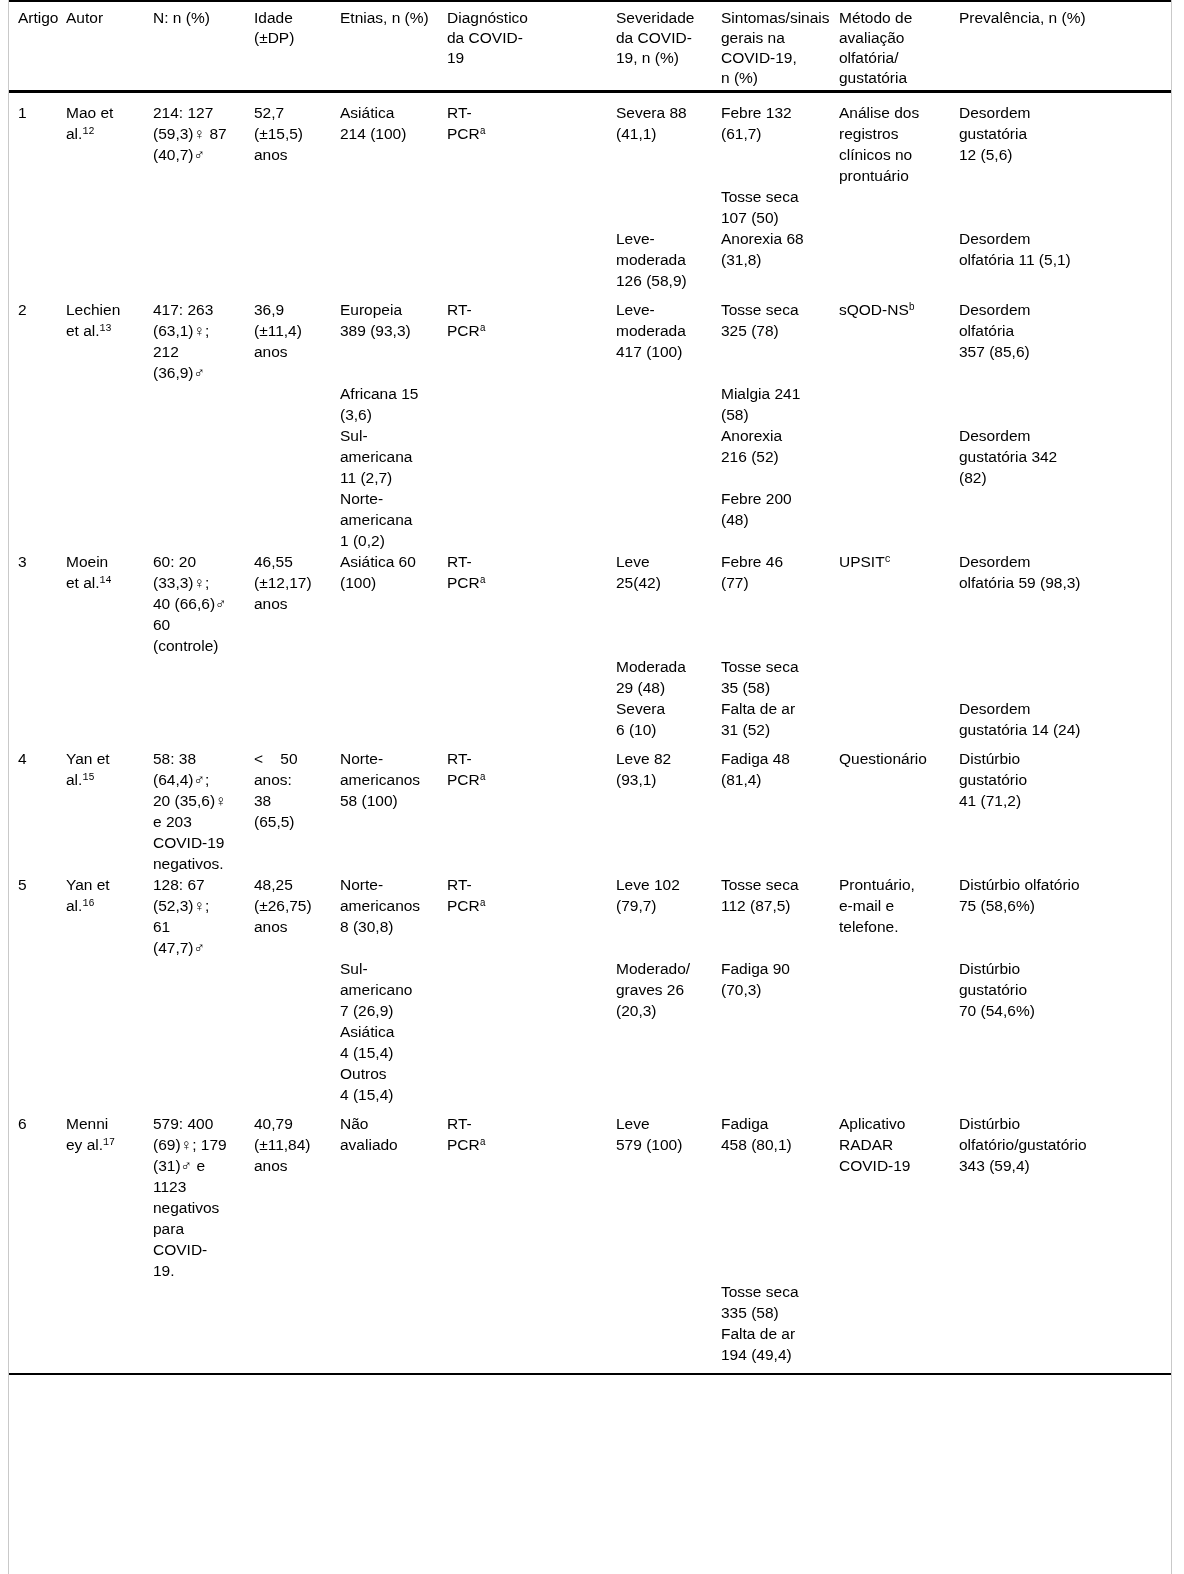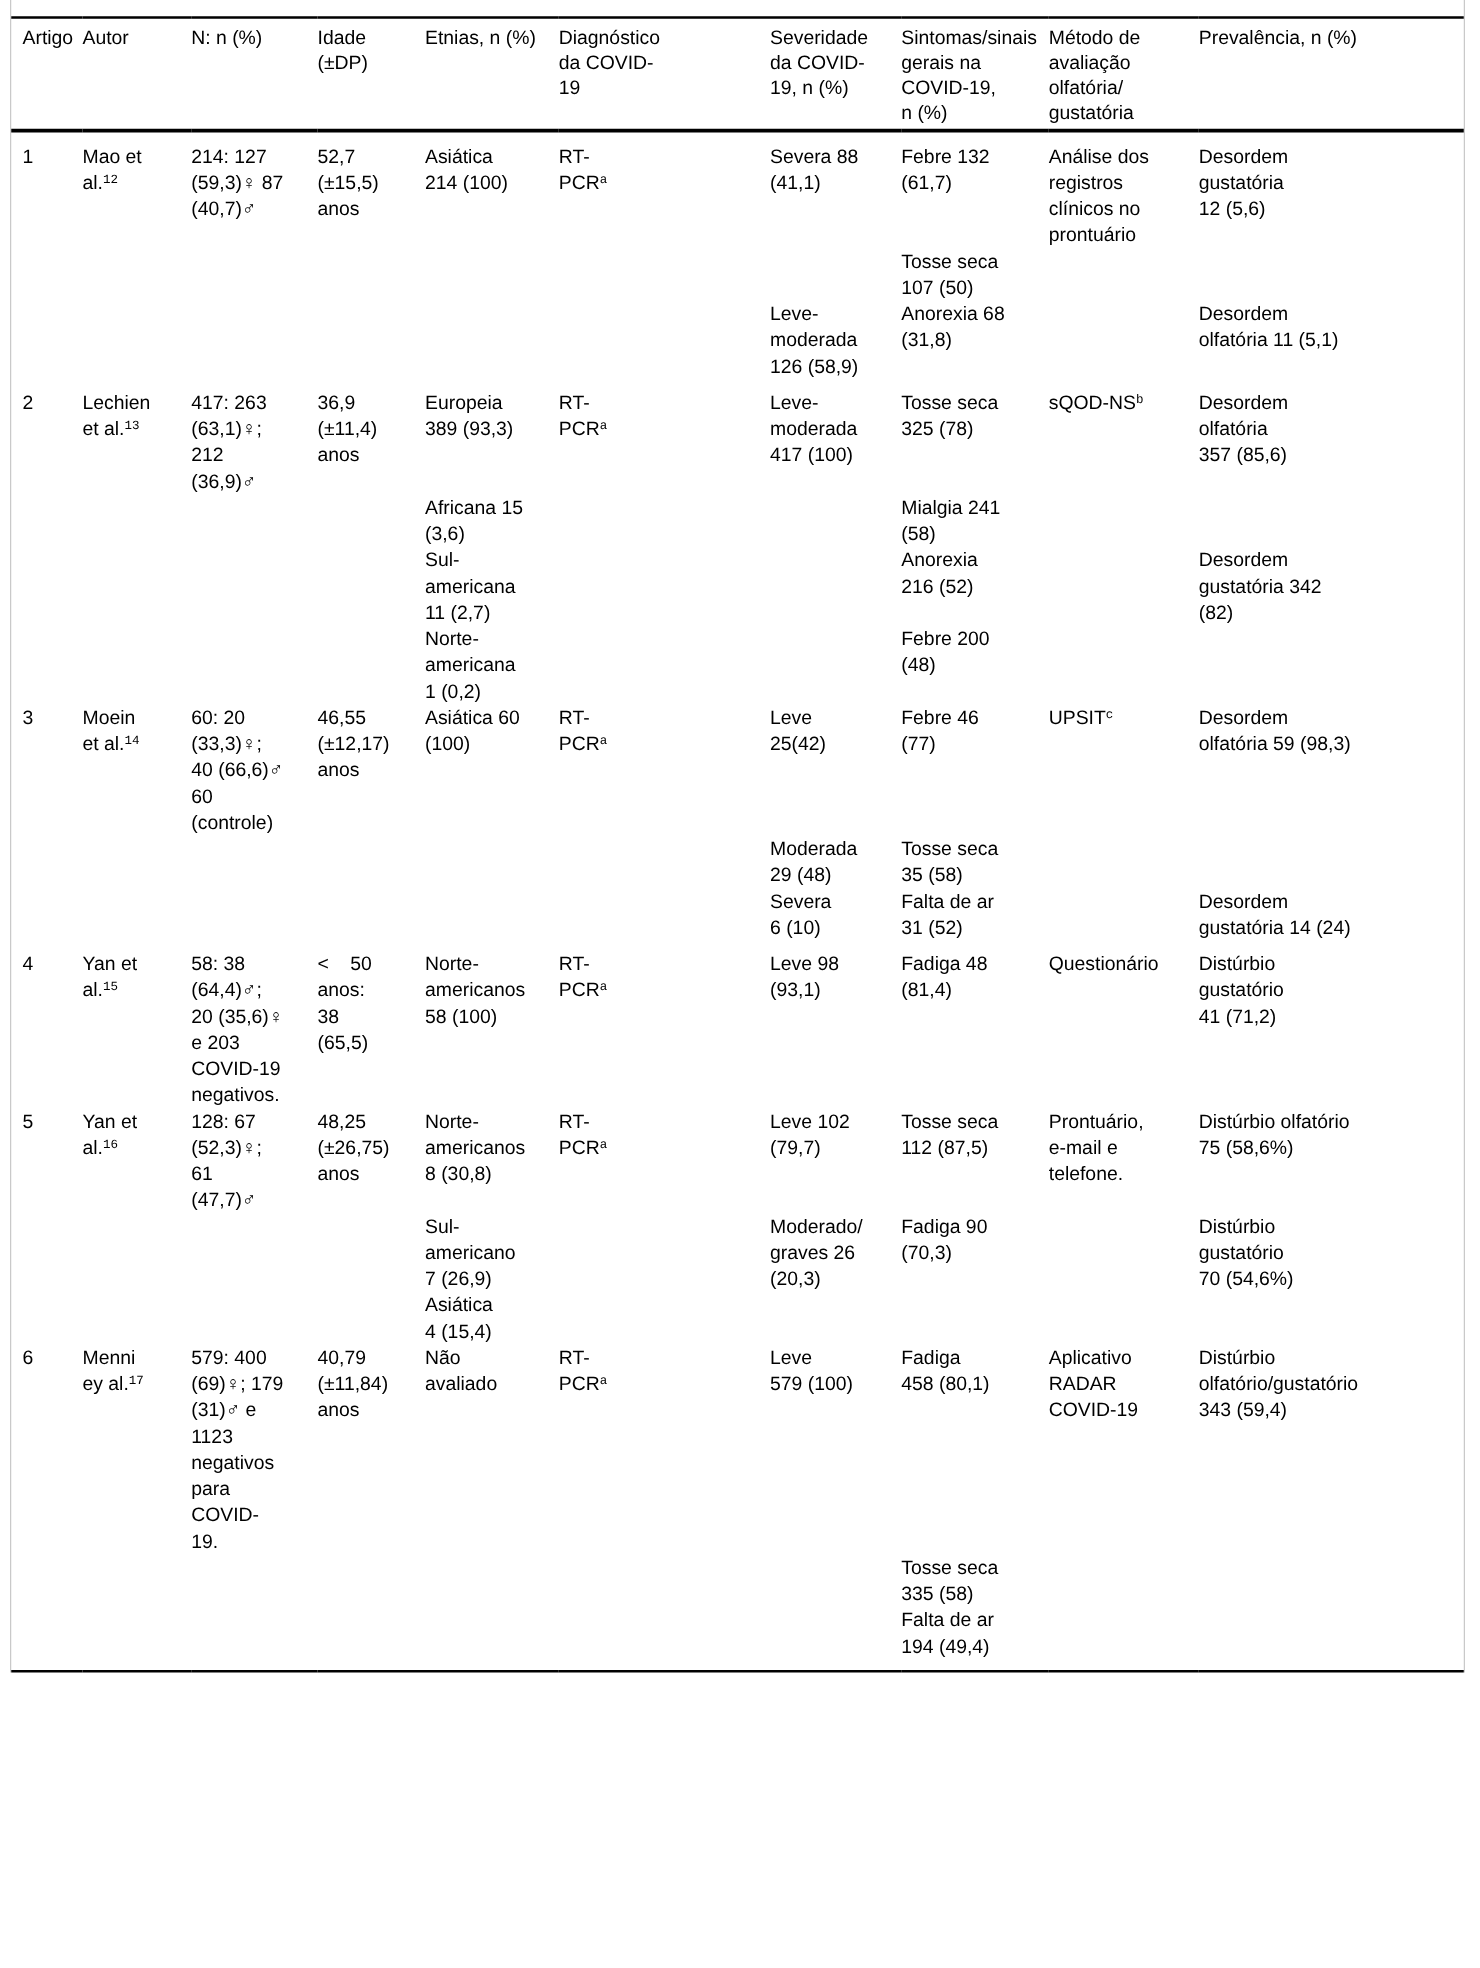--- a/index.html
+++ b/index.html
@@ -3,25 +3,24 @@
 <meta charset="utf-8">
 <style>
   html,body { margin:0; padding:0; background:#ffffff; }
   body {
     width:1184px; height:1574px;
     font-family:"Liberation Sans","DejaVu Sans",sans-serif;
     color:#000;
   }
   .sheet { position:relative; width:1184px; height:1574px; background:#fff; overflow:hidden; }
   .tbl-wrap {
-    position:absolute; left:8px; top:0; width:1164px; height:1338px;
+    position:absolute; left:8px; top:0; width:1164px; height:1574px;
     box-sizing:border-box;
     border-left:1px solid #c9c9c9;
     border-right:1px solid #c9c9c9;
-    padding-top:13px;
   }
   table.studies {
     border-collapse:collapse;
     table-layout:fixed;
     width:1162px;
     font-size:15.5px;
     line-height:21px;
     border-top:2px solid #000;
     border-bottom:2px solid #000;
   }
@@ -289,21 +288,21 @@
 negativos.</td>
             <td>&lt;&nbsp;&nbsp;&nbsp;&nbsp;50
 anos:
 38
 (65,5)</td>
             <td>Norte-
 americanos
 58 (100)</td>
             <td>RT-
 PCR<sup>a</sup></td>
-            <td>Leve 98
+            <td>Leve 82
 (93,1)</td>
             <td>Fadiga 48
 (81,4)</td>
             <td>Questionário</td>
             <td>Distúrbio
 gustatório
 41 (71,2)</td>
           </tr>
           <tr>
             <td>5</td>
@@ -349,20 +348,33 @@
             <td>Distúrbio
 gustatório
 70 (54,6%)</td>
           </tr>
           <tr>
             <td></td>
             <td></td>
             <td></td>
             <td></td>
             <td>Asiática
+4 (15,4)</td>
+            <td></td>
+            <td></td>
+            <td></td>
+            <td></td>
+            <td></td>
+          </tr>
+          <tr class="art-end">
+            <td></td>
+            <td></td>
+            <td></td>
+            <td></td>
+            <td>Outros
 4 (15,4)</td>
             <td></td>
             <td></td>
             <td></td>
             <td></td>
             <td></td>
           </tr>
           <tr>
             <td>6</td>
             <td>Menni

